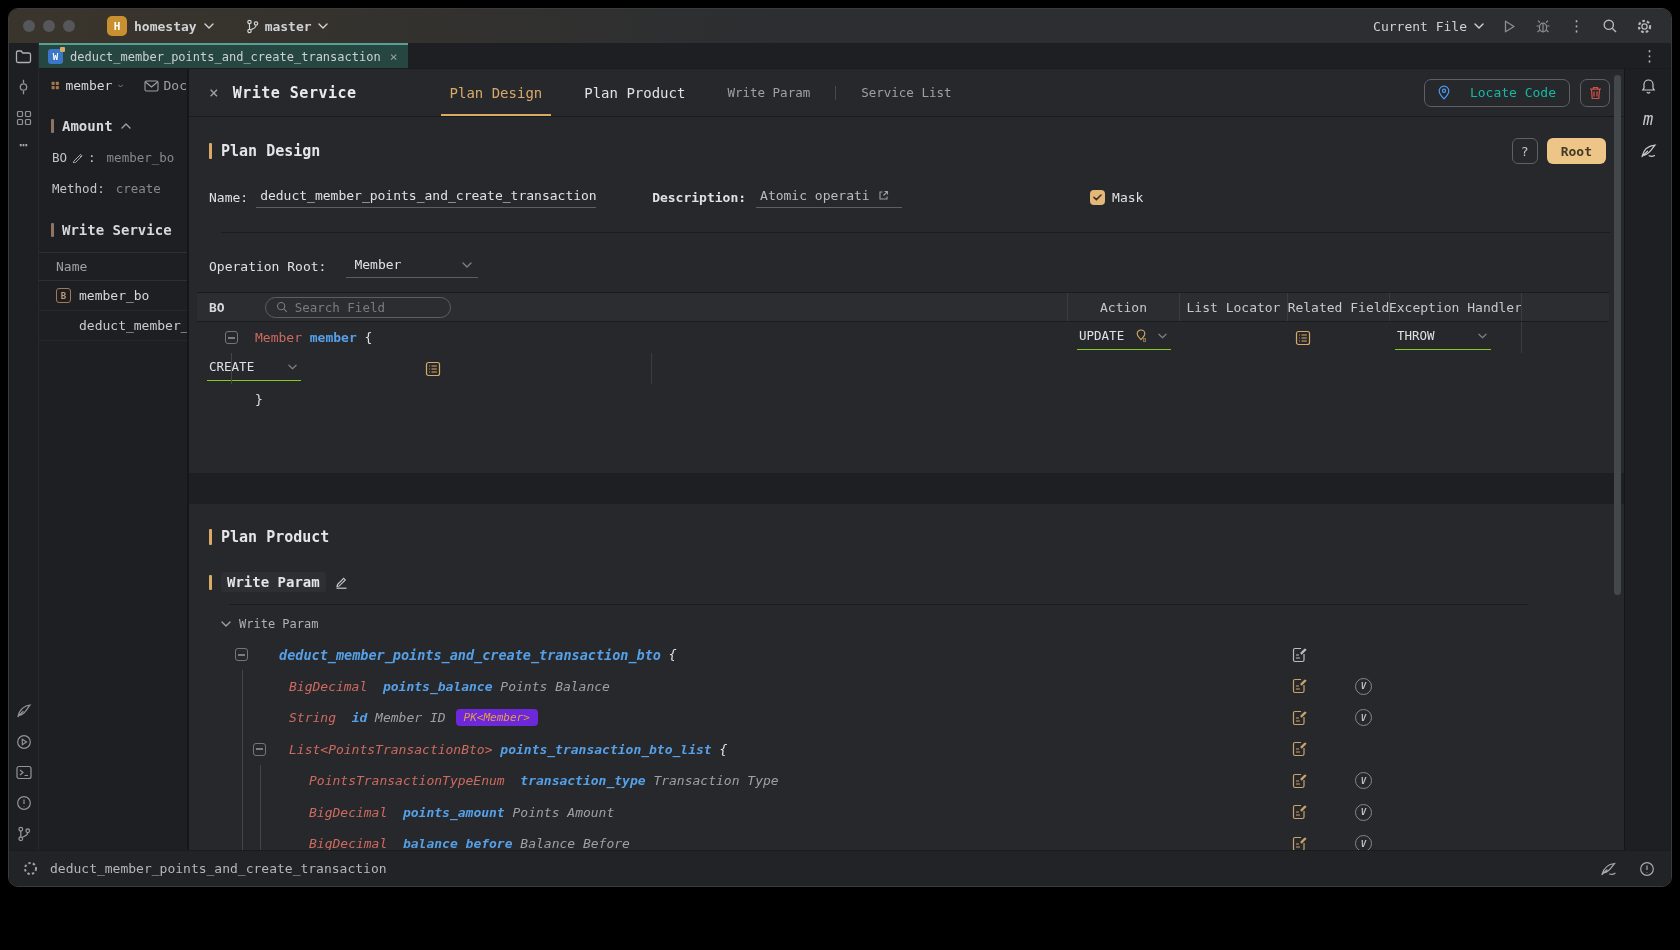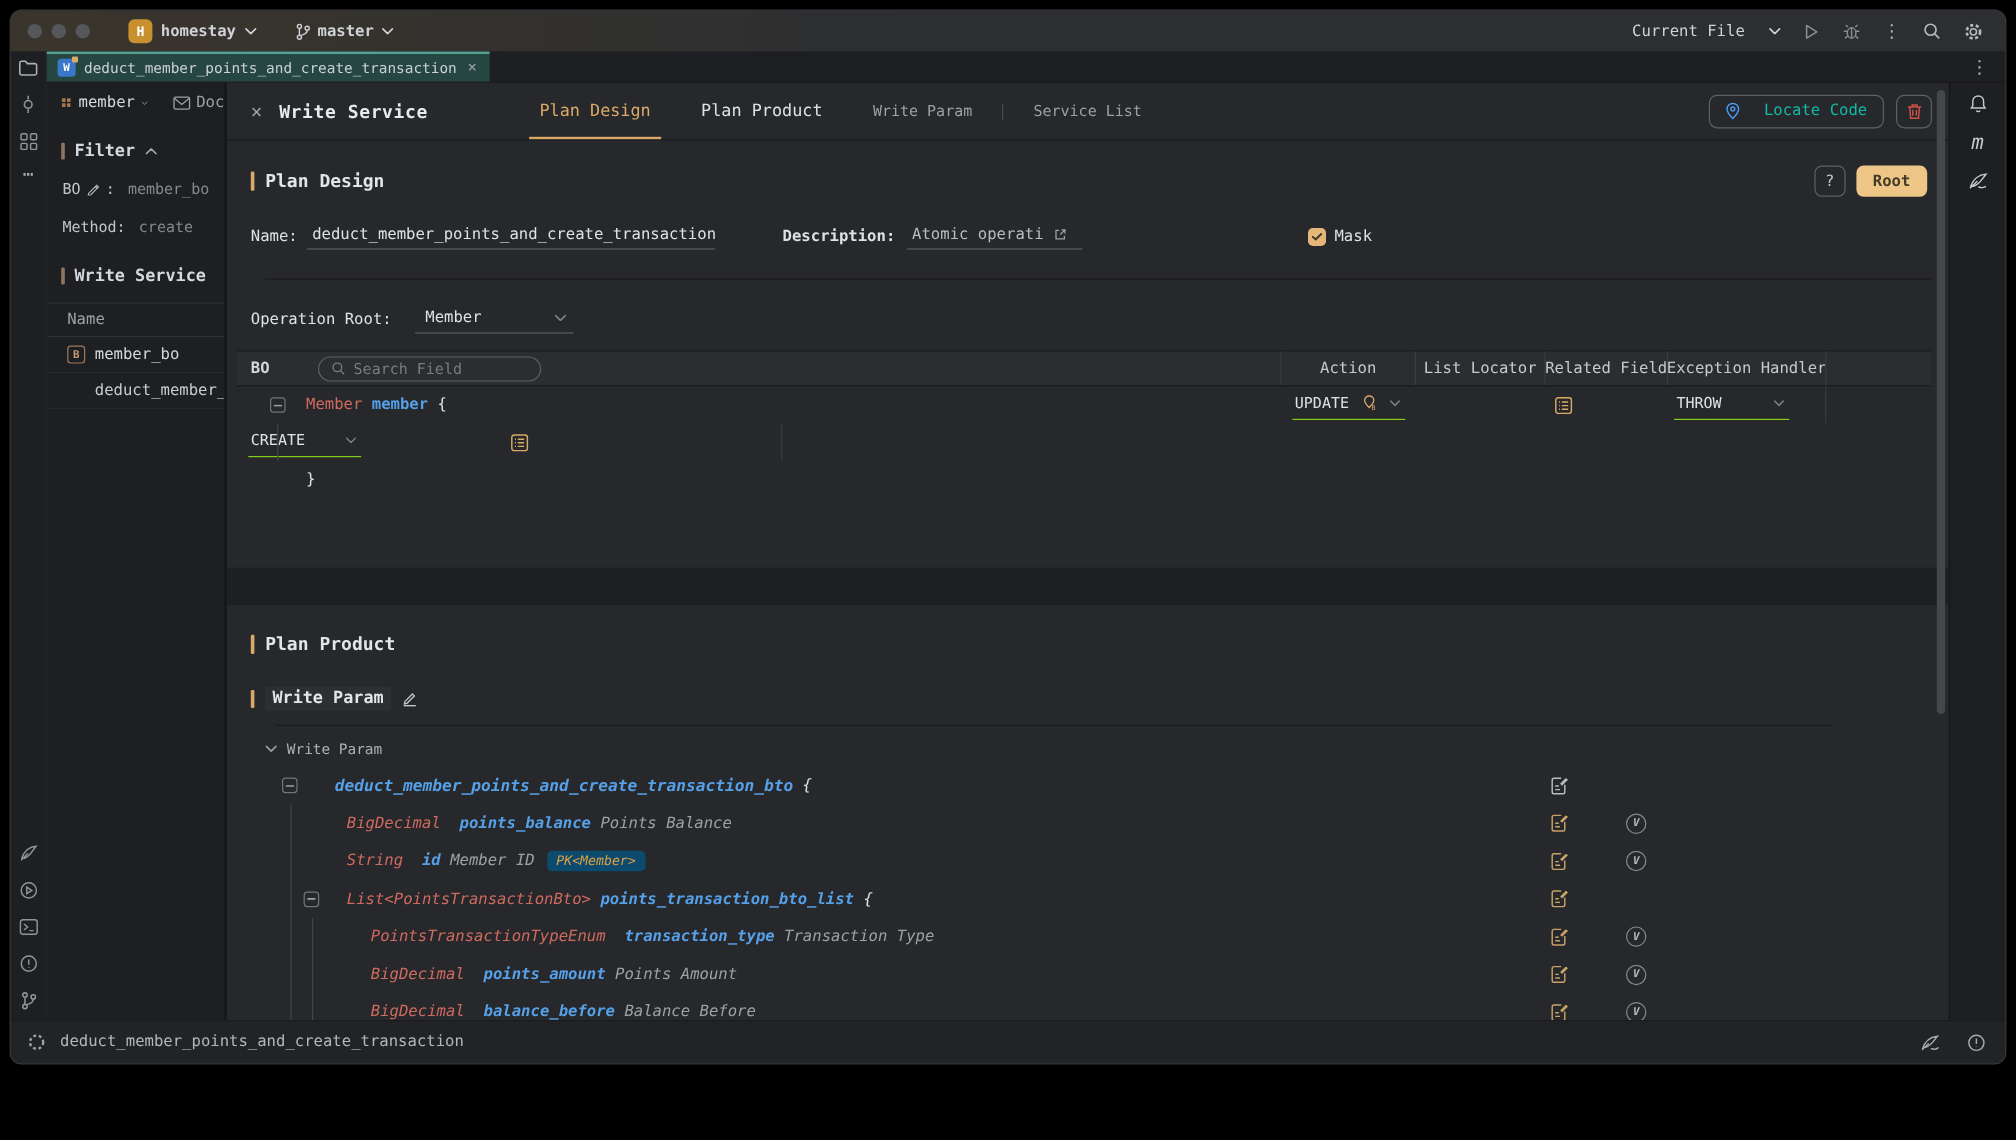--- a/index.html
+++ b/index.html
@@ -32,21 +32,21 @@
   .titlebar{height:34px;flex:0 0 34px;display:flex;align-items:center;
     background:linear-gradient(90deg,#3a352c 0%,#34322e 22%,#2c2e31 46%,#2c2e31 100%);
     color:#cfd2d6;font-size:13px;}
   .traffic{display:flex;gap:8px;margin-left:14px;}
   .traffic span{width:12px;height:12px;border-radius:50%;background:#55575b;}
   .proj{display:flex;align-items:center;gap:7px;margin-left:32px;font-weight:bold;}
   .appicon{width:20px;height:20px;border-radius:5px;background:#c8902f;color:#fff;font-size:11px;
     font-weight:bold;display:flex;align-items:center;justify-content:center;}
   .branch{display:flex;align-items:center;gap:6px;margin-left:32px;font-weight:bold;}
   .tb-right{margin-left:auto;display:flex;align-items:center;gap:18px;margin-right:18px;color:#b5b8bd;}
-  .runcfg{display:flex;align-items:center;gap:20px;color:#cfd2d6;}
+  .runcfg{display:flex;align-items:center;gap:7px;color:#cfd2d6;}
   .chev polyline{fill:none;stroke:currentColor;stroke-width:1.4;stroke-linecap:round;stroke-linejoin:round;}
   .chev.up{transform:rotate(180deg);}
   .ticon{color:#8a8d92;}
   .kebab{font-size:15px;color:#b5b8bd;letter-spacing:0;}
   
   .mainrow{flex:1;display:flex;min-height:0;}
   .stripe{width:30px;flex:0 0 30px;background:var(--win);display:flex;flex-direction:column;align-items:center;
     padding:6px 0 8px 0;gap:15px;color:#a6a9ae;border-right:1px solid #26282b;}
   .stripe .sp{margin-top:auto;}
   .stripe-ic{opacity:.85;}
@@ -143,21 +143,21 @@
   .wp-hd{margin:26px 18px 0 20px;display:flex;align-items:center;gap:9px;font-size:14px;font-weight:bold;color:#e3e5e7;}
   .wp-hd .bar{width:3px;height:15px;background:var(--accent);border-radius:1px;}
   .wp-hd .t{background:#2d2f33;border-radius:3px;padding:2px 6px;}
   .wp-divider{height:1px;background:#1b1c1e;margin:12px 96px 0 40px;}
   .wp-group{display:flex;align-items:center;gap:8px;margin:12px 0 0 32px;font-size:12px;color:#aeb1b6;}
   .wptree{position:relative;margin-top:8px;font-size:13px;font-style:italic;}
   .wprow{height:31.5px;display:flex;align-items:center;position:relative;white-space:nowrap;}
   .wprow .code{display:flex;align-items:center;gap:0;}
   .pl0{padding-left:90px;}.pl1{padding-left:100px;}.pl2{padding-left:120px;}
   .wp-name-big{color:var(--blue);font-weight:bold;font-size:13.5px;}
-  .badge{background:#0c4a6e;color:#e0a044;font-size:11px;border-radius:4px;padding:2px 8px;margin-left:10px;}
+  .badge{background:#6d28d9;color:#e0a044;font-size:11px;border-radius:4px;padding:2px 8px;margin-left:10px;}
   .rowicons{position:absolute;left:1102px;top:0;height:100%;display:flex;align-items:center;gap:48px;}
   .vcirc{width:17px;height:17px;border:1px solid #85888d;border-radius:50%;color:#b9bcc1;font-size:9px;font-weight:bold;
     display:flex;align-items:center;justify-content:center;}
   .wc0{position:absolute;left:46px;}
   .wc1{position:absolute;left:64px;}
   
   .vscroll{position:absolute;right:3px;top:6px;width:7px;height:520px;background:#44474b;border-radius:4px;}
   
   .rstripe{width:47px;flex:0 0 47px;background:var(--win);border-left:1px solid #151618;display:flex;flex-direction:column;
     align-items:center;padding-top:9px;gap:17px;color:#a6a9ae;}
@@ -320,21 +320,21 @@
                     <rect x="1" y="1" width="13" height="10" rx="1.5"></rect>
                     <path d="M1.5 2 L7.5 7 L13.5 2"></path>
                   </g>
               </svg>
               <span>Doc</span>
             </span>
           </div>
 
           <div class="sechead">
             <span class="secbar"></span>
-            <span>Filter</span>
+            <span>Amount</span>
             <svg class="chev up" viewBox="0 0 10 6" width="10" height="6" style="color:#9da0a5">
                 <polyline points="1,1 5,5 9,1"></polyline>
               </svg>
           </div>
 
           <div class="fldrow">
             <span>BO</span>
             <svg width="11" height="11" viewBox="0 0 12 12">
               <path d="M2 10 L8.2 3.8 L9.8 5.4 L3.6 11.6 L1.6 12 Z M8.2 3.8 L9.4 2.6 L11 4.2 L9.8 5.4" fill="none" stroke="#b9bcc1" stroke-width="1"></path>
             </svg>

